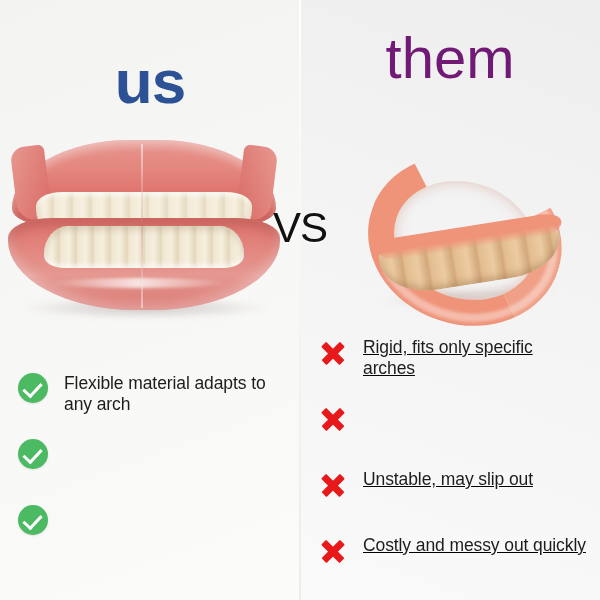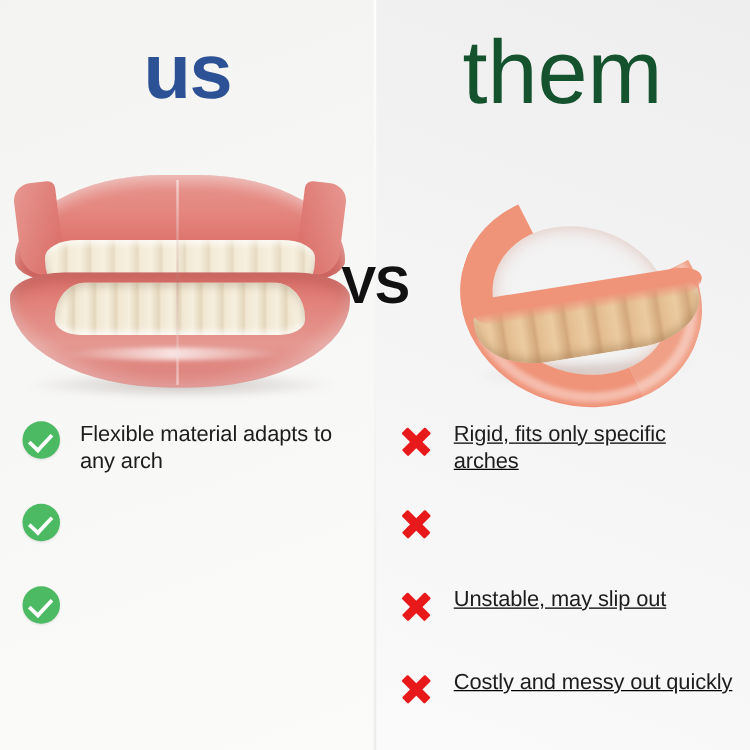--- a/index.html
+++ b/index.html
@@ -53,41 +53,42 @@
     text-align: center;
     white-space: nowrap;
   }
   .heading-us {
     left: 0;
     width: 300px;
     font-size: 62px;
     font-weight: 700;
     letter-spacing: -1px;
     color: #2c5195;
+    margin-top: 24px;
   }
   .heading-them {
     left: 300px;
     width: 300px;
-    font-size: 72px;
+    font-size: 58px;
     font-weight: 400;
     letter-spacing: 0px;
-    color: #14532d;
+    color: #701a75;
   }
 
   
   .vs-badge {
     position: absolute;
     left: 262px;
     top: 202px;
     width: 76px;
     height: 52px;
     line-height: 52px;
     text-align: center;
     font-size: 42px;
-    font-weight: 700;
+    font-weight: 400;
     letter-spacing: -1px;
     color: #111111;
     text-shadow: 0 1px 2px rgba(255,255,255,0.9);
     z-index: 6;
   }
 
   
   .product {
     position: absolute;
   }
@@ -273,21 +274,21 @@
     transform: rotate(-5deg);
     background: linear-gradient(to bottom, #ef9379 55%, rgba(239,147,121,0) 100%);
   }
 
   
   .list {
     position: absolute;
     top: 336px;
     width: 270px;
   }
-  .list-left  { left: 18px; }
+  .list-left  { left: 18px; margin-top: 36px; }
   .list-right { left: 316px; text-decoration: underline; }
 
   .list-row {
     display: flex;
     align-items: flex-start;
     height: 66px;
   }
   .row-icon {
     flex: 0 0 auto;
     width: 34px;

